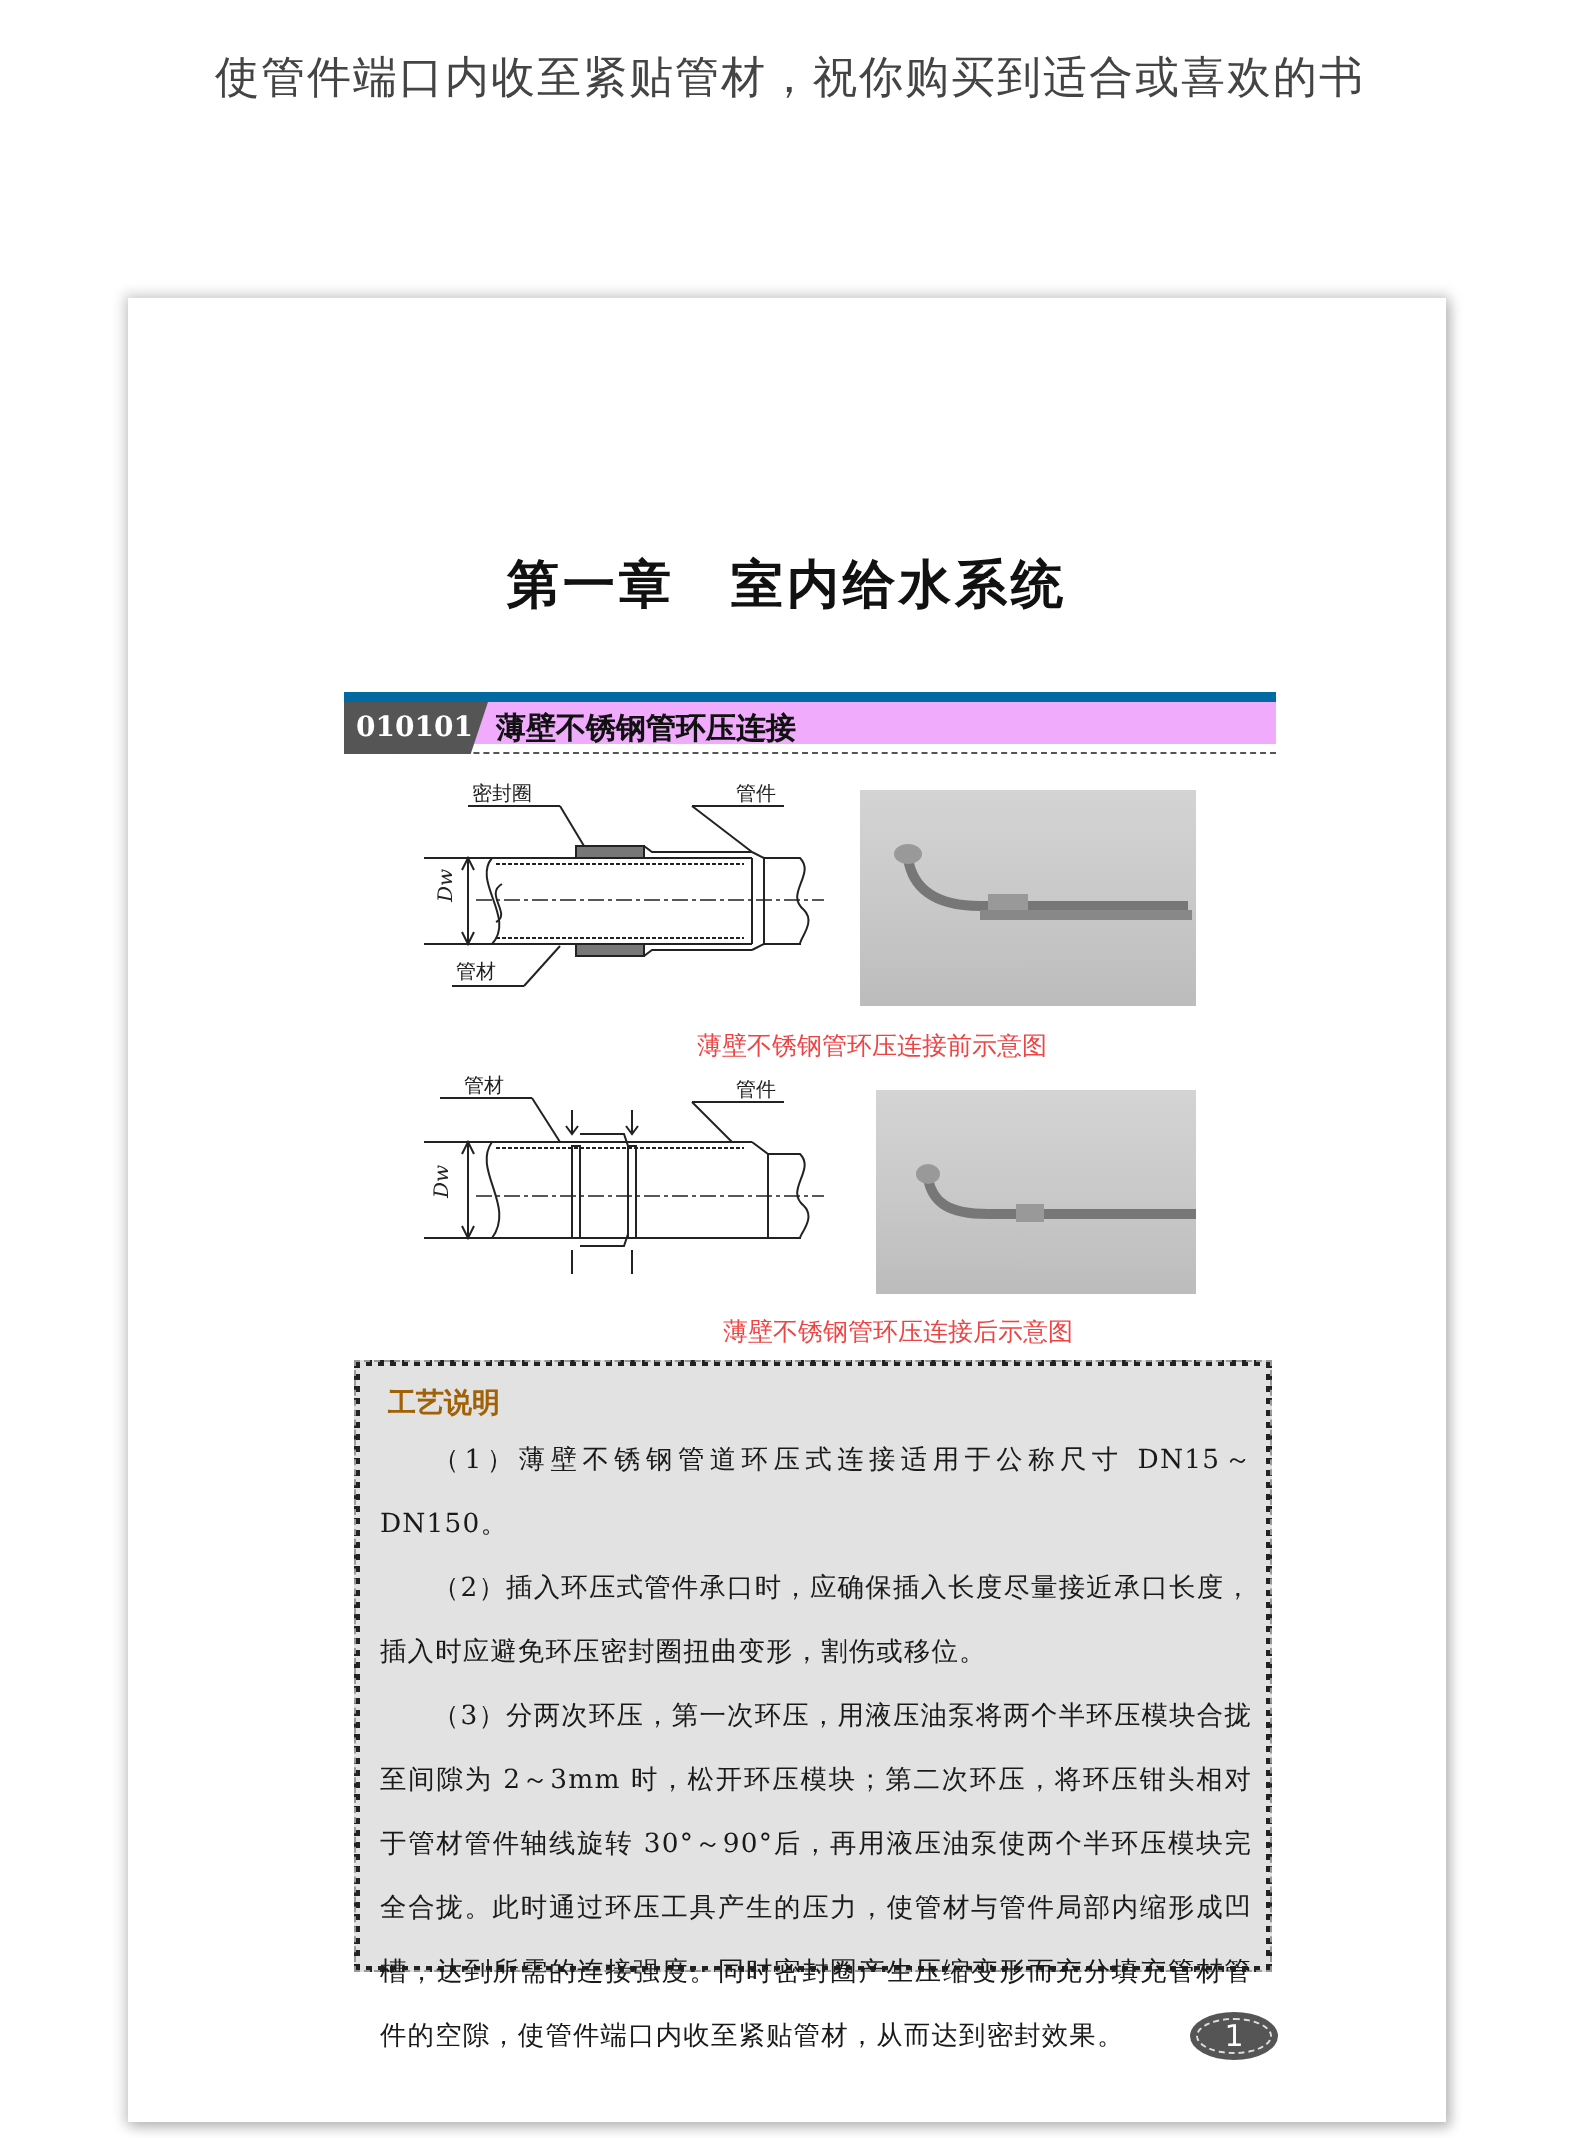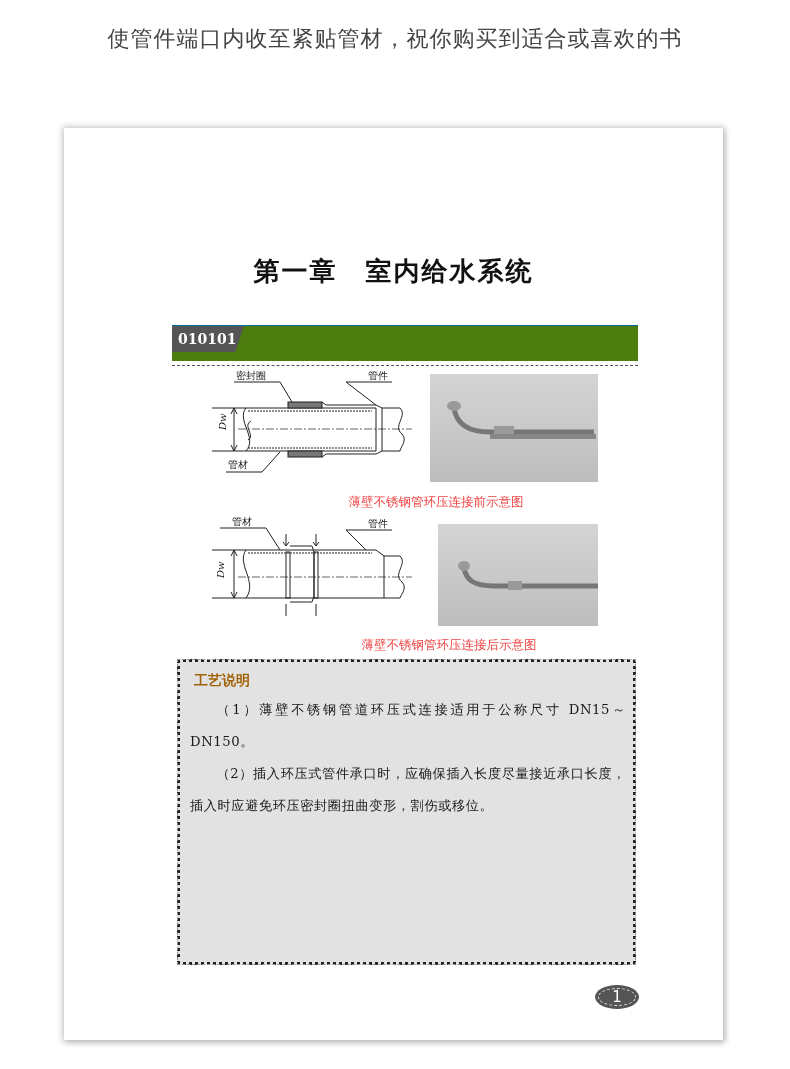--- a/index.html
+++ b/index.html
@@ -5,35 +5,35 @@
     * { margin: 0; padding: 0; box-sizing: border-box; }
     html, body { width: 790px; height: 1069px; background: #ffffff; overflow: hidden; }
     body { position: relative; font-family: "DejaVu Sans", sans-serif; }
 
     .banner {
       position: absolute; left: 0; top: 24px; width: 790px; text-align: center;
       font-family: "DejaVu Sans", sans-serif; font-size: 22px; color: #444; letter-spacing: 1px;
     }
 
     .page {
-      position: absolute; left: 64px; top: 128px; width: 659px; height: 912px;
+      position: absolute; left: 64px; top: 149px; width: 659px; height: 912px;
       background: #fff;
       box-shadow: 0 0 6px 2px rgba(0,0,0,0.18), 2px 3px 6px rgba(0,0,0,0.15);
       padding-left: 40px;
     }
 
     .chapter-title {
       position: absolute; left: 0; width: 100%; top: 126px; text-align: center;
       font-family: "DejaVu Serif", serif; font-weight: bold; font-size: 26px; color: #111;
       letter-spacing: 2px; word-spacing: 20px;
     }
 
     .section-bar {
-      position: absolute; left: 108px; top: 197px; width: 466px; height: 36px;
-      background: #4d7c0f; border-top: 1px solid #0369a1;
+      position: absolute; left: 108px; top: 197px; width: 466px; height: 26px;
+      background: #f0abfc; border-top: 5px solid #0369a1;
     }
     .section-bar::after {
       content: ""; position: absolute; left: 0; right: 0; bottom: -5px;
       border-bottom: 1.5px dashed #555;
     }
     .section-code {
       position: absolute; left: 0; top: 0; height: 26px; width: 72px;
       background: #555; color: #fff;
       font-family: "DejaVu Serif", serif; font-weight: bold; font-size: 14px;
       line-height: 26px; padding-left: 6px;
@@ -84,20 +84,21 @@
 <body>
 
 <div class="banner">使管件端口内收至紧贴管材，祝你购买到适合或喜欢的书</div>
 
 <div class="page">
 
   <div class="chapter-title">第一章　室内给水系统</div>
 
   <div class="section-bar">
     <div class="section-code">010101</div>
+    <div class="section-title">薄壁不锈钢管环压连接</div>
   </div>
 
   <svg class="diagram" style="left:112px; top:240px;" width="240" height="110" viewBox="0 0 240 110">
     <g stroke="#222" fill="none" stroke-width="1">
 
       <line x1="36" y1="40" x2="70" y2="40"></line>
       <line x1="36" y1="83" x2="70" y2="83"></line>
       <line x1="58" y1="40" x2="58" y2="83"></line>
       <path d="M55 46 L58 40 L61 46"></path>
       <path d="M55 77 L58 83 L61 77"></path>
@@ -187,17 +188,18 @@
     </svg>
   </div>
 
   <div class="caption" style="top:509px;margin-left:13px;">薄壁不锈钢管环压连接后示意图</div>
 
   <div class="notes">
     <div class="notes-title">工艺说明</div>
     <div class="notes-body">
       <p>（1）薄壁不锈钢管道环压式连接适用于公称尺寸 DN15～DN150。</p>
       <p>（2）插入环压式管件承口时，应确保插入长度尽量接近承口长度，插入时应避免环压密封圈扭曲变形，割伤或移位。</p>
+      <p>（3）分两次环压，第一次环压，用液压油泵将两个半环压模块合拢至间隙为 2～3mm 时，松开环压模块；第二次环压，将环压钳头相对于管材管件轴线旋转 30°～90°后，再用液压油泵使两个半环压模块完全合拢。此时通过环压工具产生的压力，使管材与管件局部内缩形成凹槽，达到所需的连接强度。同时密封圈产生压缩变形而充分填充管材管件的空隙，使管件端口内收至紧贴管材，从而达到密封效果。</p>
     </div>
   </div>
 
   <div class="page-num">1</div>
 </div>
 
 </body></html>

